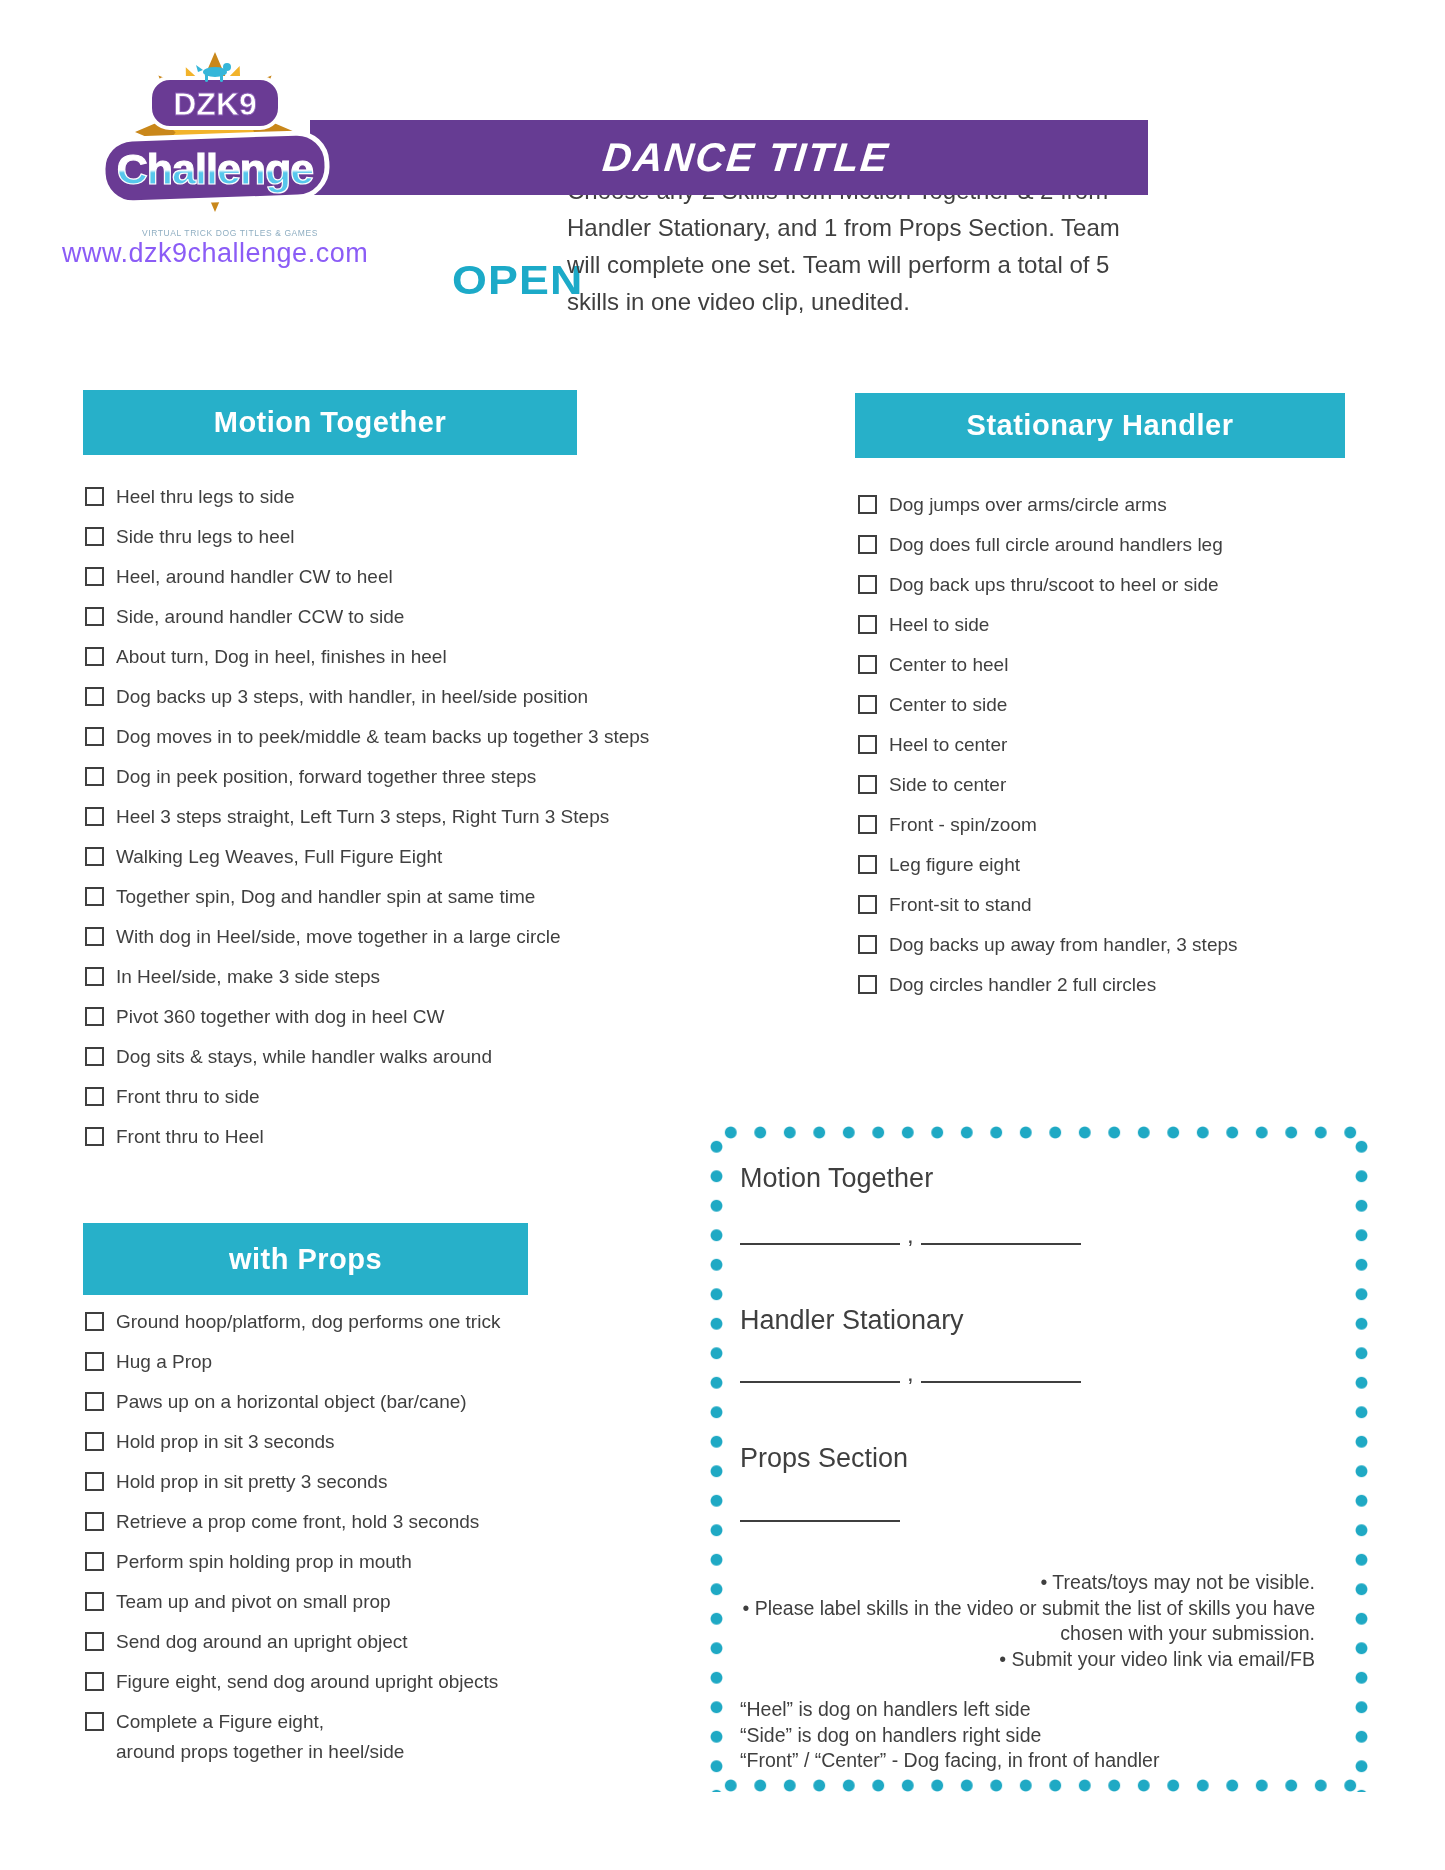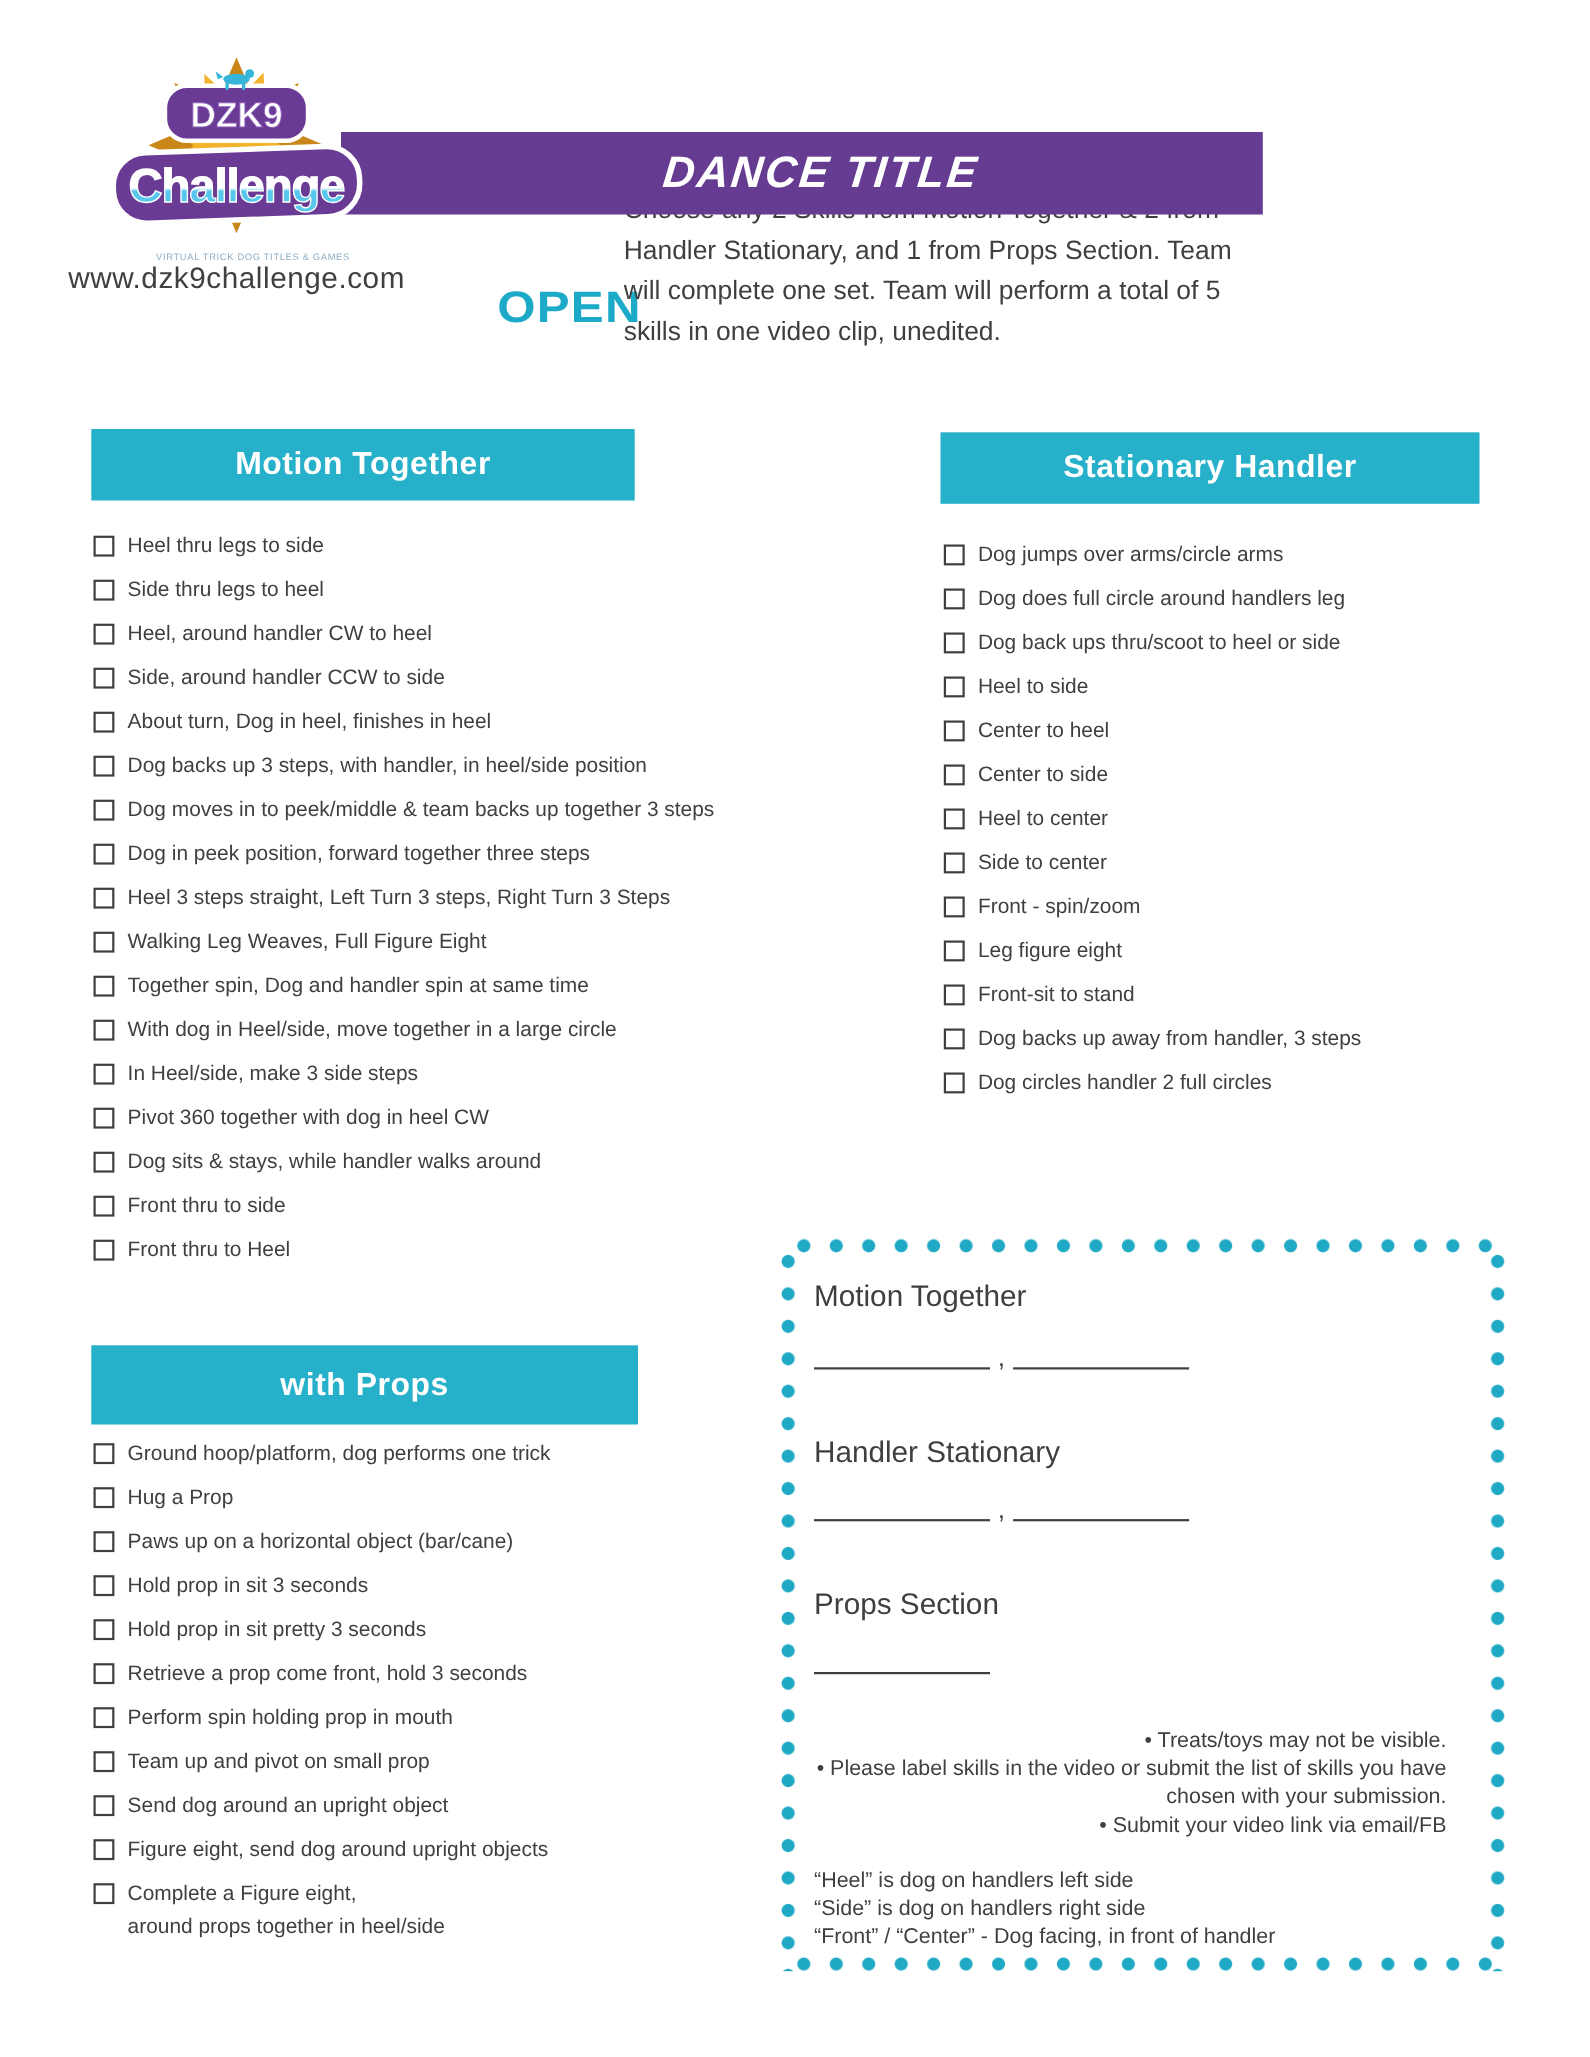--- a/index.html
+++ b/index.html
@@ -7,31 +7,31 @@
   .page{position:absolute;inset:0;background:#fff;overflow:hidden;}
 
   
   .banner{position:absolute;left:310px;top:120px;width:838px;height:75px;background:#663c93;z-index:1;}
   .banner-title-wrap{position:absolute;left:345px;top:120px;width:803px;height:75px;display:flex;align-items:center;justify-content:center;z-index:1;}
   .banner-title{font-style:italic;font-weight:900;font-size:40px;letter-spacing:2px;color:#ffffff;transform:skewX(-6deg);white-space:nowrap;}
 
   
   .logo{position:absolute;left:70px;top:50px;width:290px;height:185px;z-index:2;}
   .tagline{position:absolute;left:110px;top:228px;width:240px;text-align:center;font-size:8.5px;letter-spacing:.6px;color:#8faec2;z-index:2;}
-  .site-url{position:absolute;left:62px;top:238px;font-size:27px;font-weight:400;letter-spacing:.5px;color:#404040;z-index:2;white-space:nowrap;}
+  .site-url{position:absolute;left:62px;top:238px;font-size:27px;font-weight:400;letter-spacing:.5px;color:#8b5cf6;z-index:2;white-space:nowrap;}
   .level{position:absolute;left:452px;top:258px;font-size:40px;font-weight:900;letter-spacing:1px;color:#1caac8;transform:scaleX(1.12);transform-origin:left top;}
 
   .intro{position:absolute;left:567px;top:172px;width:585px;font-size:24px;line-height:37px;color:#3f3f3f;}
 
   
   .sec-header{position:absolute;height:65px;background:#27b0c9;display:flex;align-items:center;justify-content:center;}
   .sec-header span{color:#fff;font-weight:900;font-size:29px;letter-spacing:.5px;white-space:nowrap;}
   .hdr-motion{left:83px;top:390px;width:494px;}
   .hdr-stationary{left:855px;top:393px;width:490px;}
-  .hdr-props{left:83px;top:1223px;width:497px;height:72px;}
+  .hdr-props{left:83px;top:1223px;width:445px;height:72px;}
 
   
   ul.checklist{list-style:none;margin:0;padding:0;position:absolute;}
   ul.checklist li{display:flex;align-items:flex-start;height:40px;font-size:19px;white-space:nowrap;}
   ul.checklist li .cb{flex:none;width:15px;height:15px;border:2px solid #3f3f3f;margin:7px 12px 0 0;background:#fff;}
   ul.checklist li .cb-label{white-space:pre-line;line-height:30px;padding-top:2px;}
   ul.checklist li.tall{height:auto;}
   #list-motion{left:85px;top:480px;width:820px;}
   #list-stationary{left:858px;top:488px;width:540px;text-align:center;}
   #list-props{left:85px;top:1305px;width:620px;}

